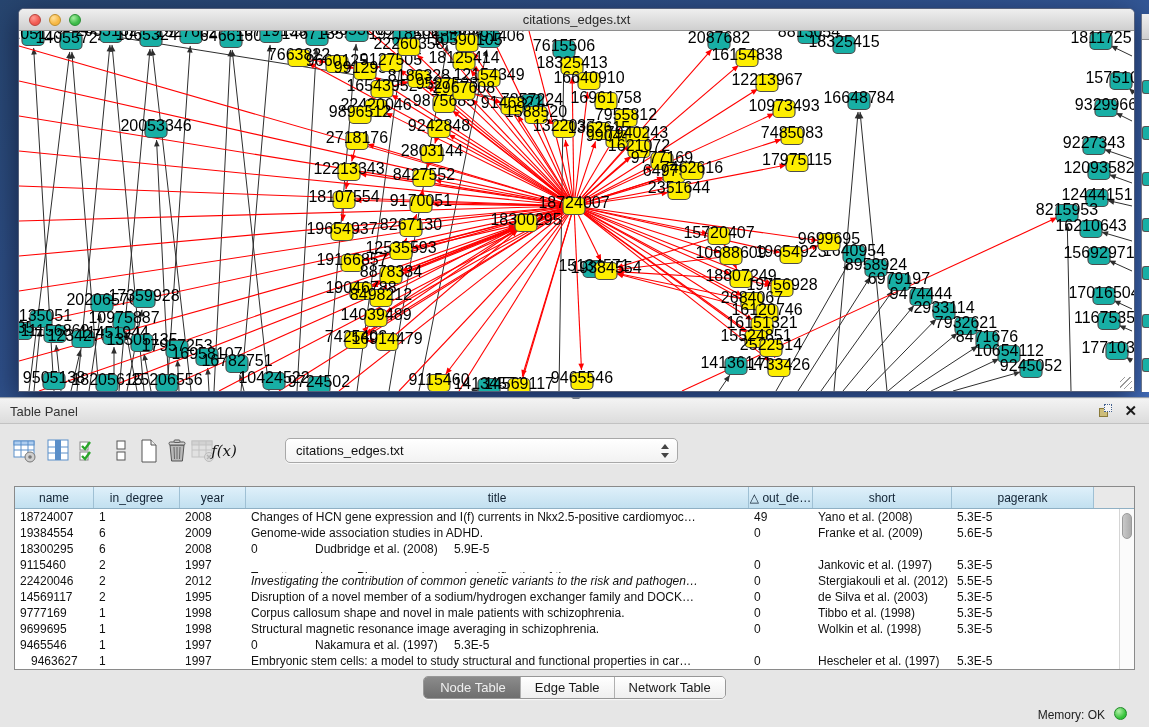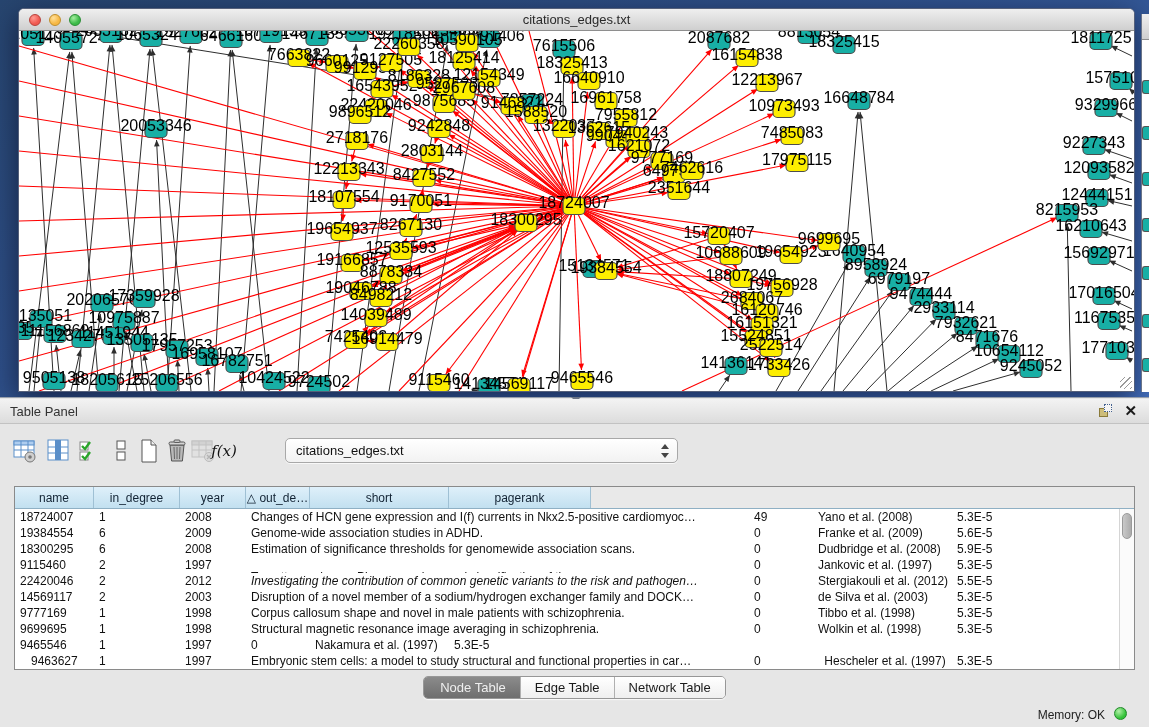--- a/index.html
+++ b/index.html
@@ -1063,20 +1063,21 @@
             <span class="dn"></span>
           </span>
       </div>
     </div>
 
     <div id="data-table">
       <div id="thead">
           <div class="th" style="width: 79px;">name</div>
           <div class="th" style="width: 86px;">in_degree</div>
           <div class="th" style="width: 66px;">year</div>
+          <div class="th" style="width: 503px;">title</div>
           <div class="th" style="width: 64px;">△ out_de…</div>
           <div class="th" style="width: 139px;">short</div>
           <div class="th" style="width: 142px;">pagerank</div>
           <div class="th filler"></div>
         </div>
       <div id="tbody">
           <div class="tr">
             <div class="td" style="width: 79px;">18724007</div>
             <div class="td" style="width: 86px;">1</div>
             <div class="td" style="width: 66px;">2008</div>
@@ -1091,21 +1092,20 @@
             <div class="td" style="width: 66px;">2009</div>
             <div class="td" style="width: 503px;">Genome-wide association studies in ADHD.</div>
             <div class="td" style="width: 64px;">0</div>
             <div class="td" style="width: 139px;">Franke et al. (2009)</div>
             <div class="td" style="width: 142px;">5.6E-5</div>
           </div>
           <div class="tr">
             <div class="td" style="width: 79px;">18300295</div>
             <div class="td" style="width: 86px;">6</div>
             <div class="td" style="width: 66px;">2008</div>
-            <div class="td" style="width: 503px;">Estimation of significance thresholds for genomewide association scans.</div>
             <div class="td" style="width: 64px;">0</div>
             <div class="td" style="width: 139px;">Dudbridge et al. (2008)</div>
             <div class="td" style="width: 142px;">5.9E-5</div>
           </div>
           <div class="tr">
             <div class="td" style="width: 79px;">9115460</div>
             <div class="td" style="width: 86px;">2</div>
             <div class="td" style="width: 66px;">1997</div>
             <div class="td" style="width: 503px; margin-top: 12px;">Tourette syndrome. Phenomenology and classification of tics.</div>
             <div class="td" style="width: 64px;">0</div>
@@ -1117,21 +1117,21 @@
             <div class="td" style="width: 86px;">2</div>
             <div class="td" style="width: 66px;">2012</div>
             <div class="td" style="width: 503px; font-style: italic;">Investigating the contribution of common genetic variants to the risk and pathogen…</div>
             <div class="td" style="width: 64px;">0</div>
             <div class="td" style="width: 139px;">Stergiakouli et al. (2012)</div>
             <div class="td" style="width: 142px;">5.5E-5</div>
           </div>
           <div class="tr">
             <div class="td" style="width: 79px;">14569117</div>
             <div class="td" style="width: 86px;">2</div>
-            <div class="td" style="width: 66px;">2003</div>
+            <div class="td" style="width: 66px;">1995</div>
             <div class="td" style="width: 503px;">Disruption of a novel member of a sodium/hydrogen exchanger family and DOCK…</div>
             <div class="td" style="width: 64px;">0</div>
             <div class="td" style="width: 139px;">de Silva et al. (2003)</div>
             <div class="td" style="width: 142px;">5.3E-5</div>
           </div>
           <div class="tr">
             <div class="td" style="width: 79px;">9777169</div>
             <div class="td" style="width: 86px;">1</div>
             <div class="td" style="width: 66px;">1998</div>
             <div class="td" style="width: 503px;">Corpus callosum shape and novel in male patients with schizophrenia.</div>
@@ -1155,21 +1155,21 @@
             <div class="td" style="width: 64px;">0</div>
             <div class="td" style="width: 139px;">Nakamura et al. (1997)</div>
             <div class="td" style="width: 142px;">5.3E-5</div>
           </div>
           <div class="tr">
             <div class="td" style="width: 79px; padding-left: 16px;">9463627</div>
             <div class="td" style="width: 86px;">1</div>
             <div class="td" style="width: 66px;">1997</div>
             <div class="td" style="width: 503px;">Embryonic stem cells: a model to study structural and functional properties in car…</div>
             <div class="td" style="width: 64px;">0</div>
-            <div class="td" style="width: 139px; text-align: center;">Hescheler et al. (1997)</div>
+            <div class="td" style="width: 139px;">Hescheler et al. (1997)</div>
             <div class="td" style="width: 142px;">5.3E-5</div>
           </div>
         </div>
       <div id="vscroll">
           <div class="thumb"></div>
         </div>
     </div>
 
     <div id="tabs"><div id="seg">
           <button class="seg-btn sel">Node Table</button>

